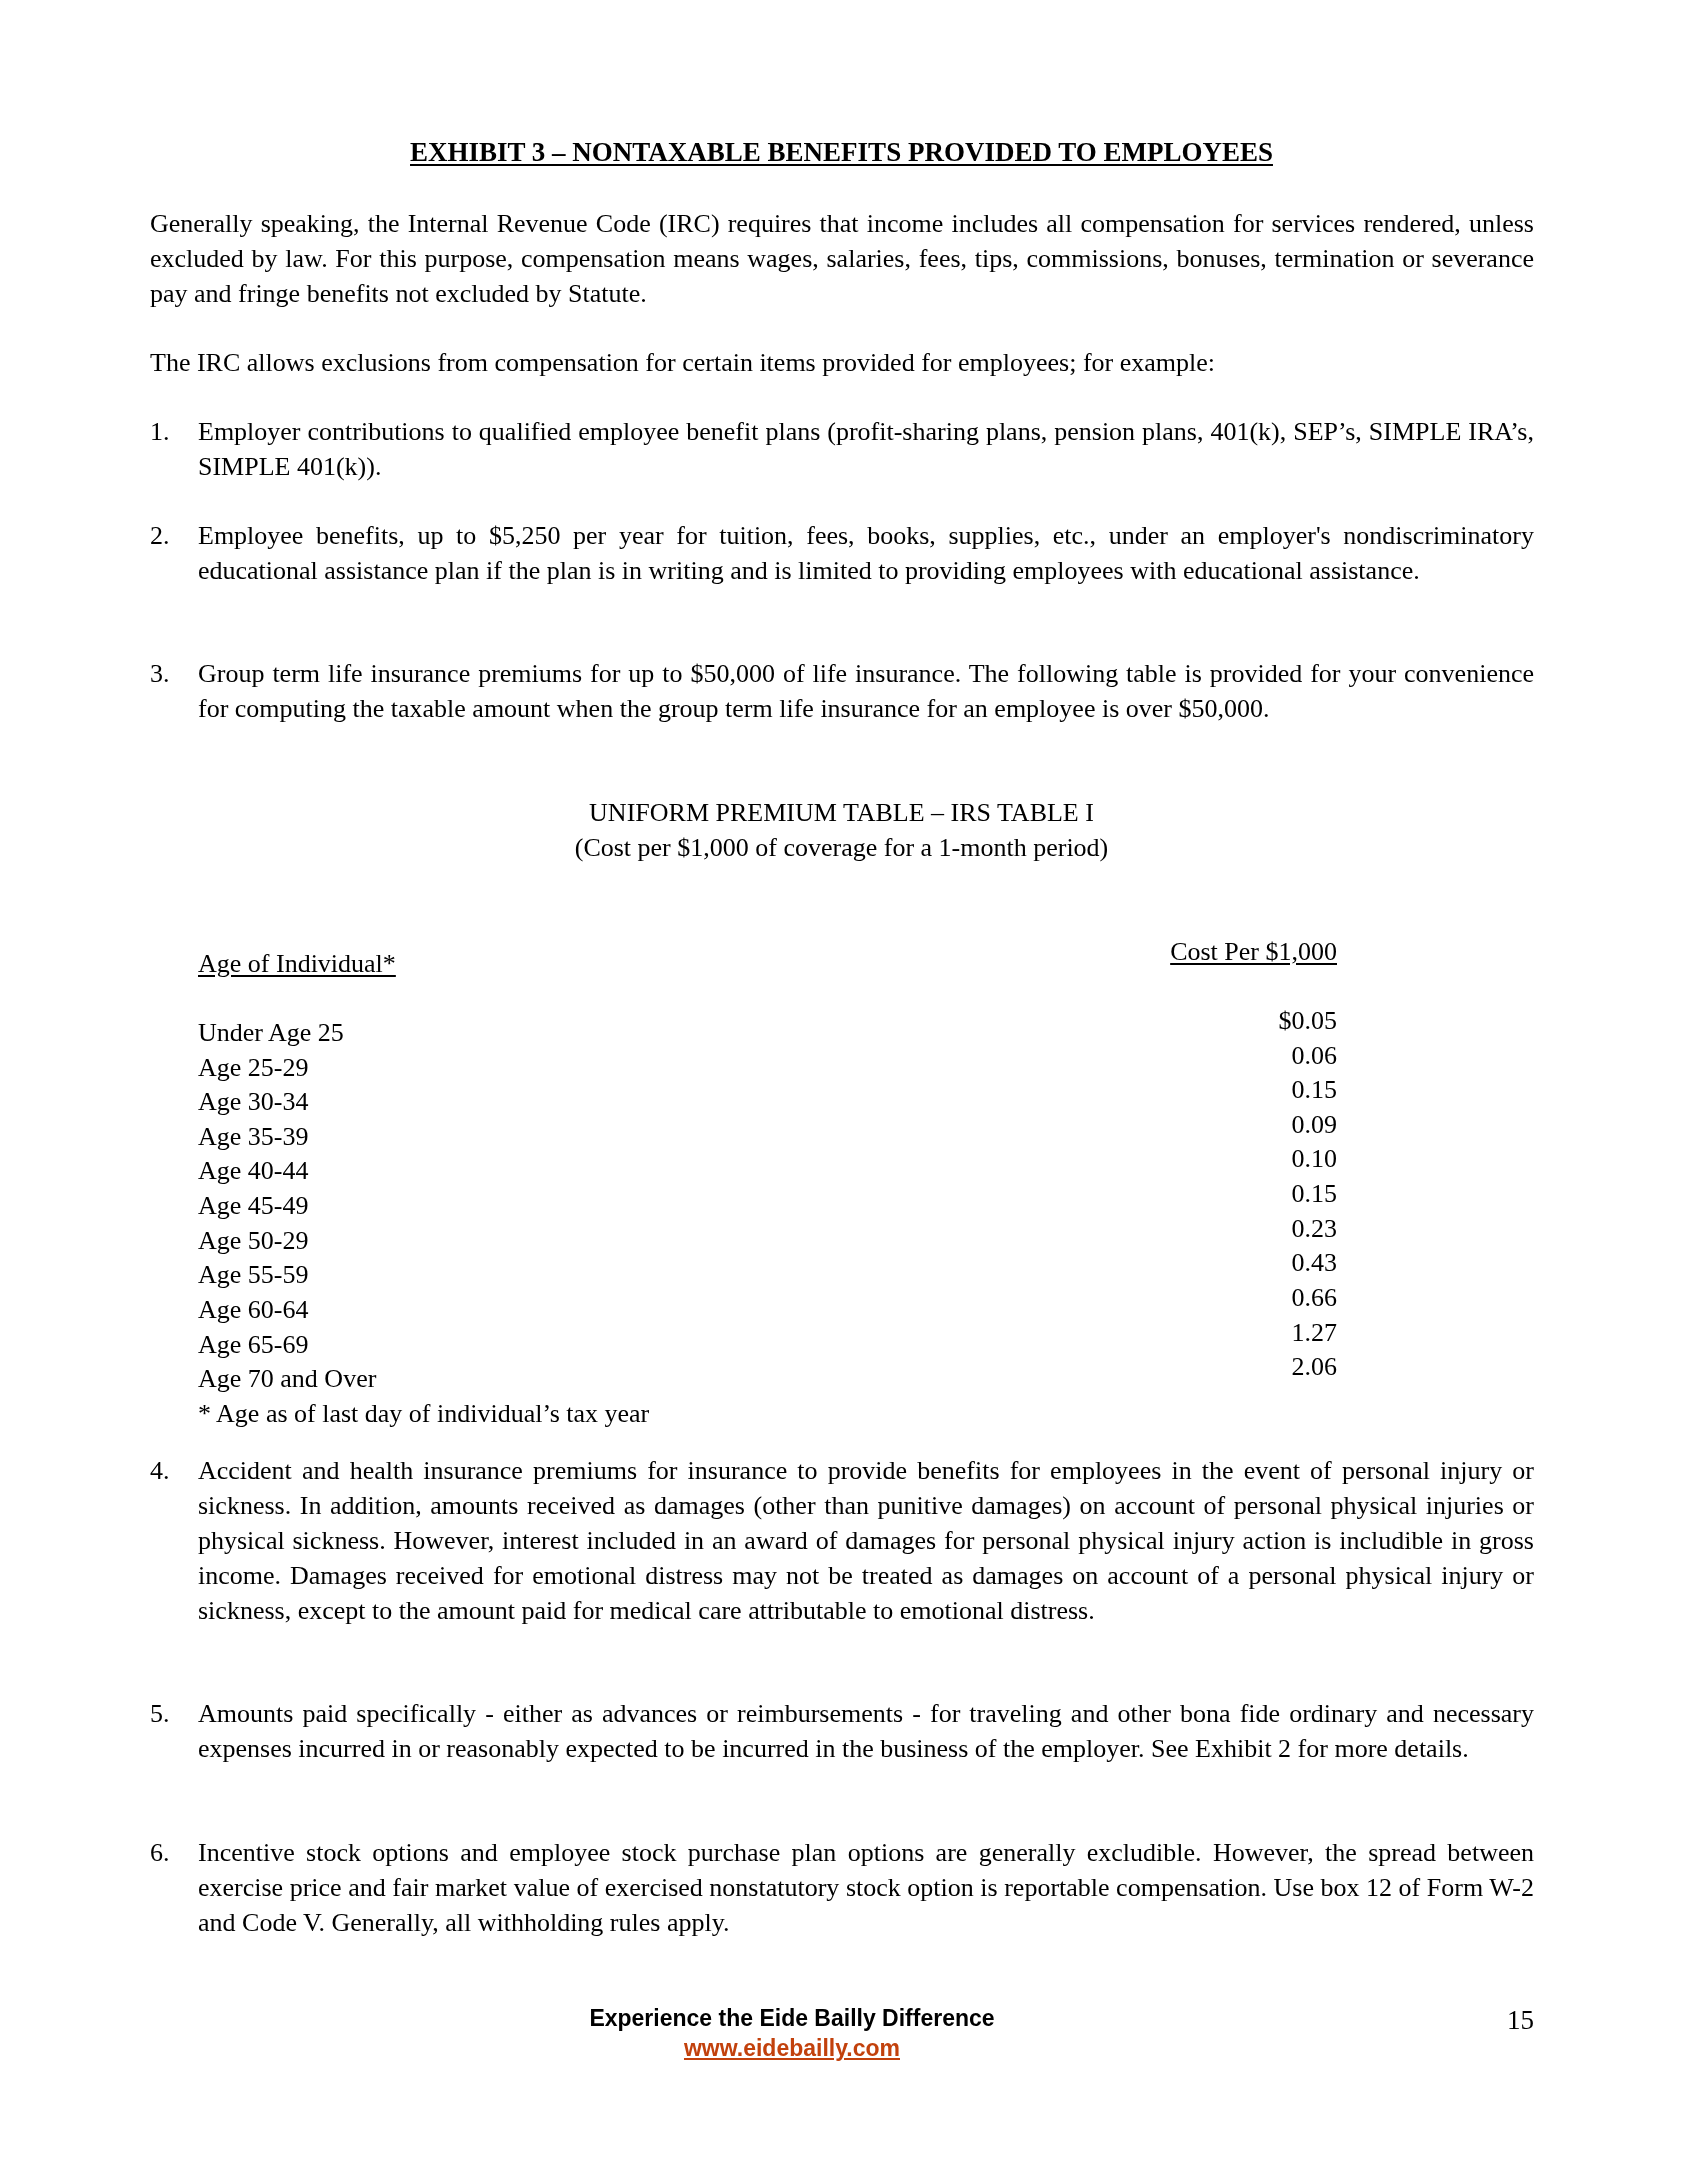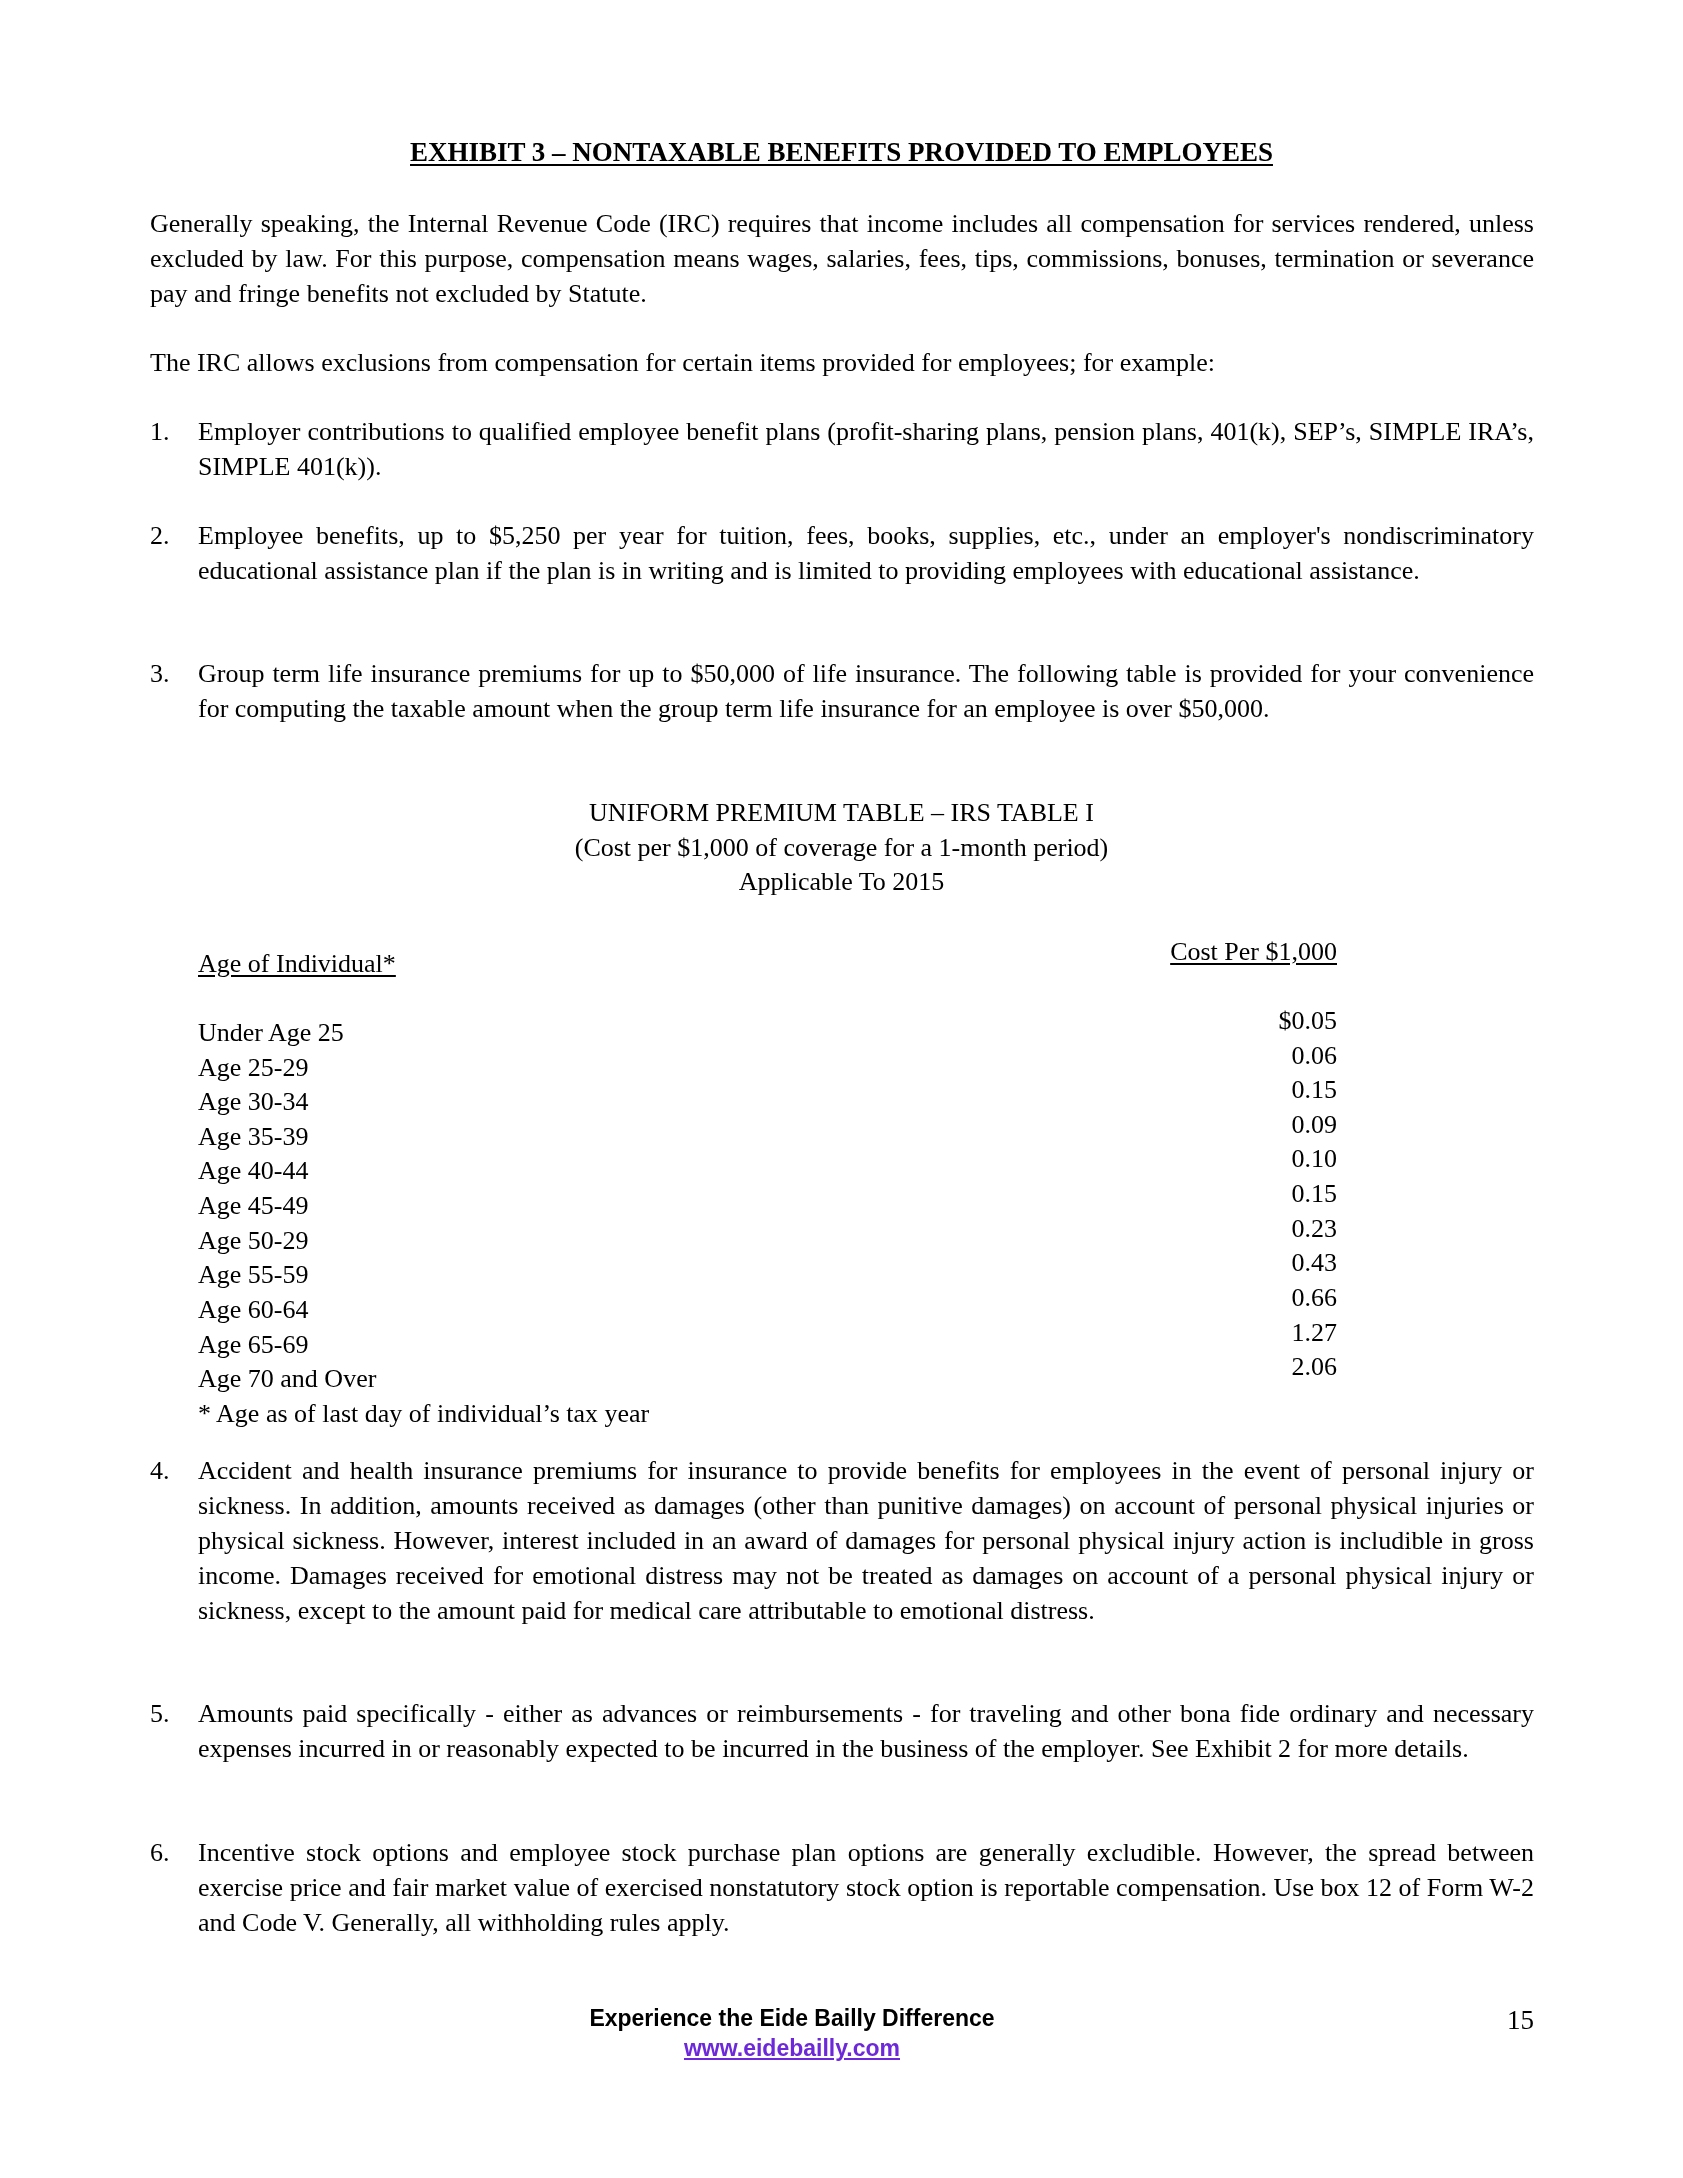--- a/index.html
+++ b/index.html
@@ -40,21 +40,20 @@
     <span class="text">Employee benefits, up to $5,250 per year for tuition, fees, books, supplies, etc., under an employer's nondiscriminatory educational assistance plan if the plan is in writing and is limited to providing employees with educational assistance.</span>
   </div>
 
   <div class="item" style="top:656px;">
     <span class="num">3.</span>
     <span class="text">Group term life insurance premiums for up to $50,000 of life insurance.  The following table is provided for your convenience for computing the taxable amount when the group term life insurance for an employee is over $50,000.</span>
   </div>
 
   <div class="center" style="top:795px;">UNIFORM PREMIUM TABLE – IRS TABLE I</div>
   <div class="center" style="top:830px;">(Cost per $1,000 of coverage for a 1-month period)</div>
-  <div class="center" style="top:864px;">Applicable To 2015</div>
 
   <div class="trow" style="top:934px;">
     <span class="age u">Age of Individual*</span>
     <span class="cost u">Cost Per $1,000</span>
   </div>
 
   <div id="table-body">
       <div class="trow" style="top: 1003px;">
         <span class="age">Under Age 25</span>
         <span class="cost">$0.05</span>
@@ -114,17 +113,17 @@
     <span class="num">5.</span>
     <span class="text">Amounts paid specifically - either as advances or reimbursements - for traveling and other bona fide ordinary and necessary expenses incurred in or reasonably expected to be incurred in the business of the employer.  See Exhibit 2 for more details.</span>
   </div>
 
   <div class="item" style="top:1835px;">
     <span class="num">6.</span>
     <span class="text">Incentive stock options and employee stock purchase plan options are generally excludible.  However, the spread between exercise price and fair market value of exercised nonstatutory stock option is reportable compensation.  Use box 12 of Form W-2 and Code V.  Generally, all withholding rules apply.</span>
   </div>
 
   <div class="footer-slogan">Experience the Eide Bailly Difference</div>
-  <a class="footer-link" style="color: #6d28d9;">www.eidebailly.com</a>
+  <a class="footer-link" style="color: #c2410c;">www.eidebailly.com</a>
   <div class="page-num">15</div>
 
 </div>
 
 
 </body></html>

